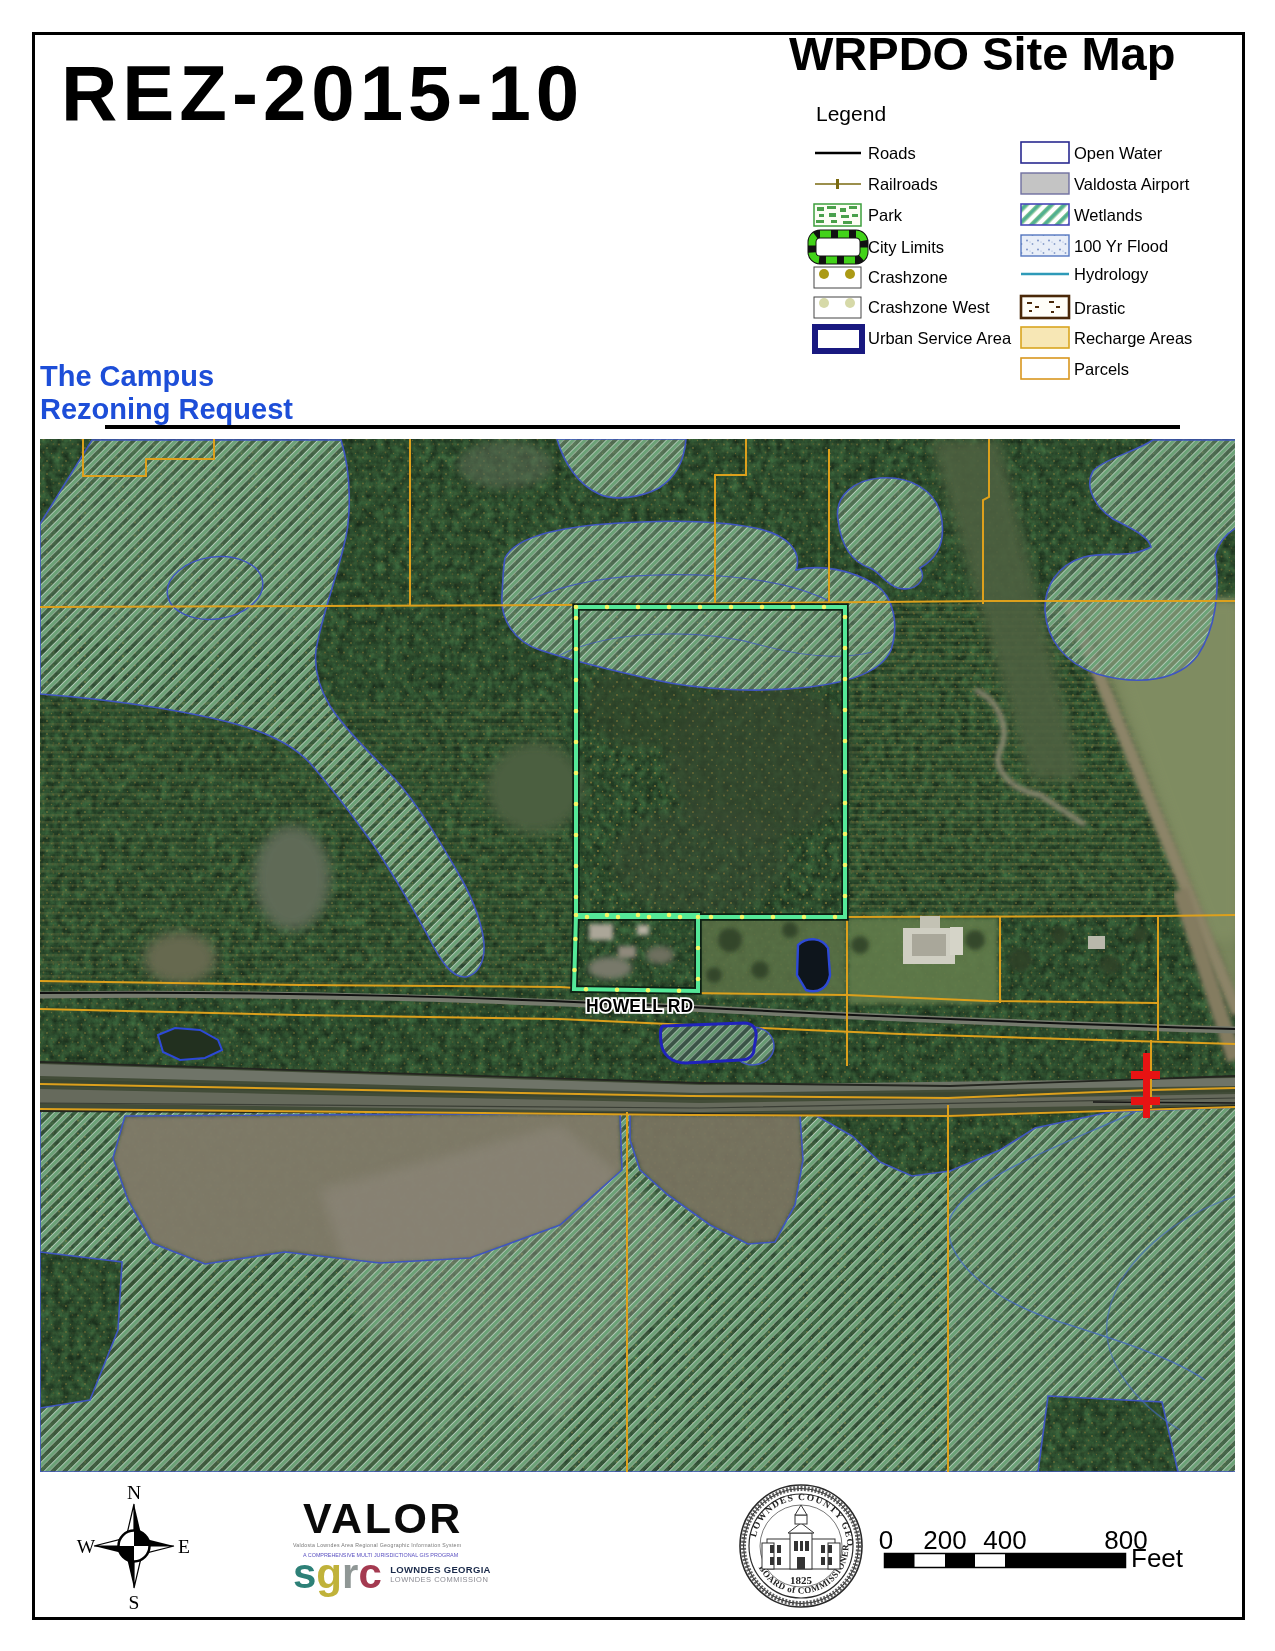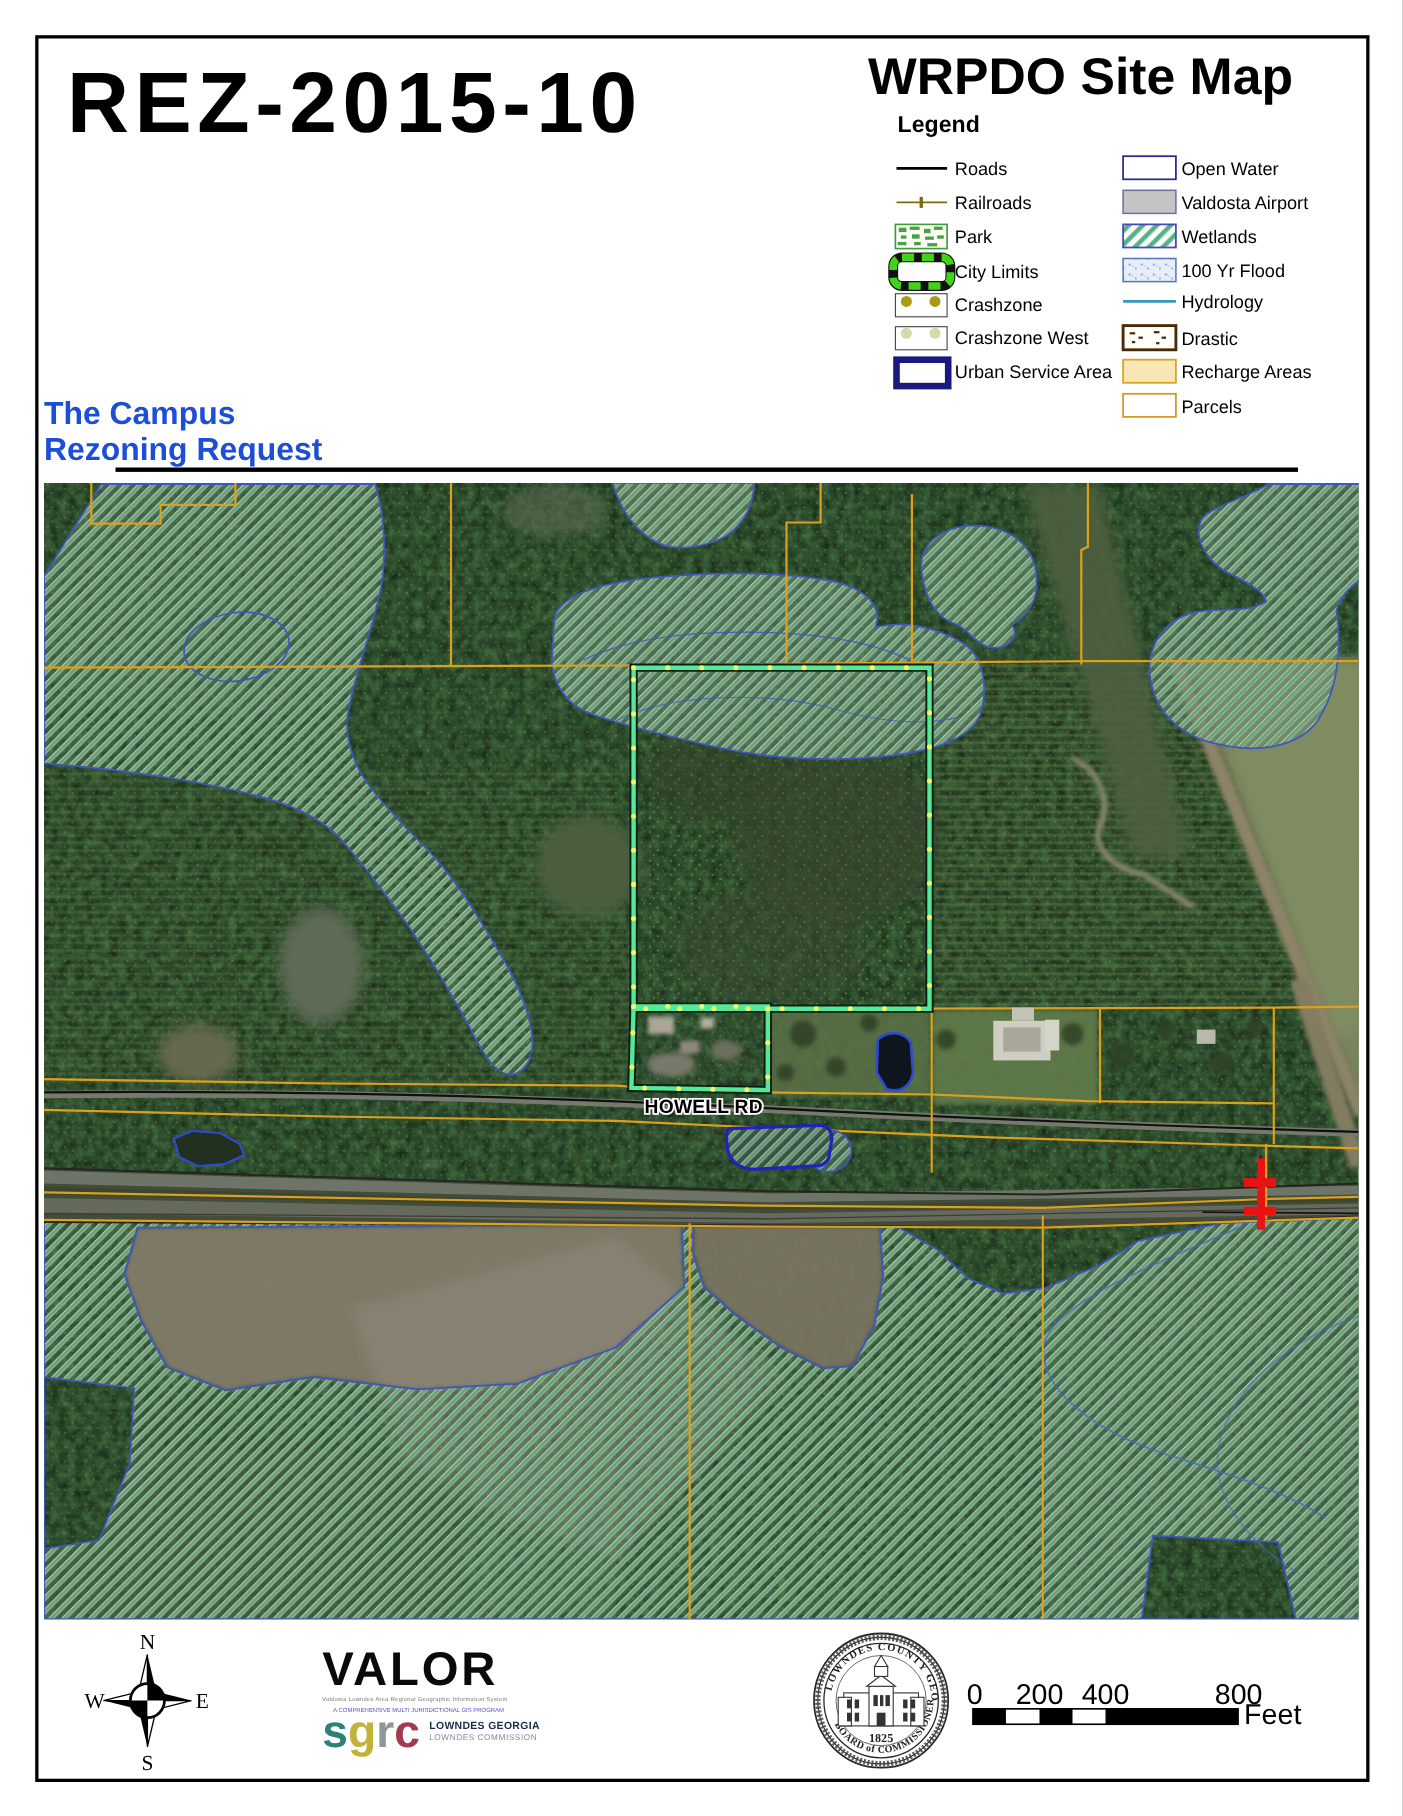--- a/index.html
+++ b/index.html
@@ -6,23 +6,23 @@
   body{width:1275px;height:1651px;position:relative;font-family:"Liberation Sans",sans-serif;overflow:hidden;}
   .abs{position:absolute;}
 </style>
 </head>
 <body>
 
 <div class="abs" style="left:32px;top:32px;width:1207px;height:1582px;border:3px solid #000;"></div>
 
 <div class="abs" style="left:61px;top:48px;font-size:78px;font-weight:bold;letter-spacing:5px;color:#000;">REZ-2015-10</div>
 
-<div class="abs" style="left:789px;top:41px;font-size:47px;font-weight:bold;color:#000;">WRPDO Site Map</div>
-
-<div class="abs" style="left:816px;top:102px;font-size:21px;font-weight:bold;color:#000;">Legend</div>
+<div class="abs" style="left:789px;top:26px;font-size:47px;font-weight:bold;color:#000;">WRPDO Site Map</div>
+
+<div class="abs" style="left:816px;top:102px;font-size:21px;font-weight:normal;color:#000;">Legend</div>
 
 <svg class="abs" style="left:805px;top:130px;" width="420" height="260" viewBox="0 0 420 260">
 <defs>
   <pattern id="lgwet" width="9" height="9" patternUnits="userSpaceOnUse" patternTransform="rotate(45)">
     <rect width="9" height="9" fill="#ffffff"></rect>
     <rect width="4.6" height="9" fill="#7ec58b"></rect>
     <rect x="0.9" width="2.6" height="9" fill="#4fae93"></rect>
   </pattern>
   <pattern id="lgflood" width="11" height="9" patternUnits="userSpaceOnUse">
     <rect width="11" height="9" fill="#e8eef8"></rect>
@@ -479,21 +479,21 @@
       <path d="M-40 0 L-10 -7.5 L0 0 Z" fill="#fff" stroke="#000" stroke-width="1.2"></path>
     <path d="M40 0 L10 -7.5 L0 0 Z" fill="#000"></path>
       <path d="M40 0 L10 7.5 L0 0 Z" fill="#fff" stroke="#000" stroke-width="1.2"></path>
     <circle r="15.5" fill="#fff" stroke="#000" stroke-width="2.5"></circle>
     <path d="M0 0 L0 -15.5 A15.5 15.5 0 0 1 15.5 0 Z" fill="#000"></path>
     <path d="M0 0 L0 15.5 A15.5 15.5 0 0 1 -15.5 0 Z" fill="#000"></path>
   </g>
 </svg>
 
 <div class="abs" style="left:293px;top:1498px;width:180px;">
-  <div style="font-size:43px;font-weight:bold;letter-spacing:2.5px;color:#0a0a0a;line-height:40px;">VALOR</div>
+  <div style="font-size:43px;font-weight:bold;letter-spacing:2.5px;color:#0a0a0a;line-height:40px;text-align:center;">VALOR</div>
   <div style="font-size:5.2px;color:#777;letter-spacing:0.3px;margin-top:4px;white-space:nowrap;">Valdosta  Lowndes  Area  Regional  Geographic  Information  System</div>
   <div style="font-size:5.4px;color:#5a50c0;margin-top:4px;margin-left:10px;white-space:nowrap;">A COMPREHENSIVE MULTI JURISDICTIONAL GIS PROGRAM</div>
   <div style="margin-top:3px;white-space:nowrap;">
     <span style="font-size:42px;font-weight:bold;line-height:26px;letter-spacing:0px;"><span style="color:#2d8077;">s</span><span style="color:#c0b23a;">g</span><span style="color:#8f9795;">r</span><span style="color:#a43a50;">c</span></span>
     <span style="display:inline-block;vertical-align:6px;margin-left:4px;">
       <span style="display:block;font-size:9.5px;font-weight:bold;color:#1a2a4a;letter-spacing:0.3px;">LOWNDES GEORGIA</span>
       <span style="display:block;font-size:7.5px;color:#8a8a92;letter-spacing:0.5px;">LOWNDES COMMISSION</span>
     </span>
   </div>
 </div>

